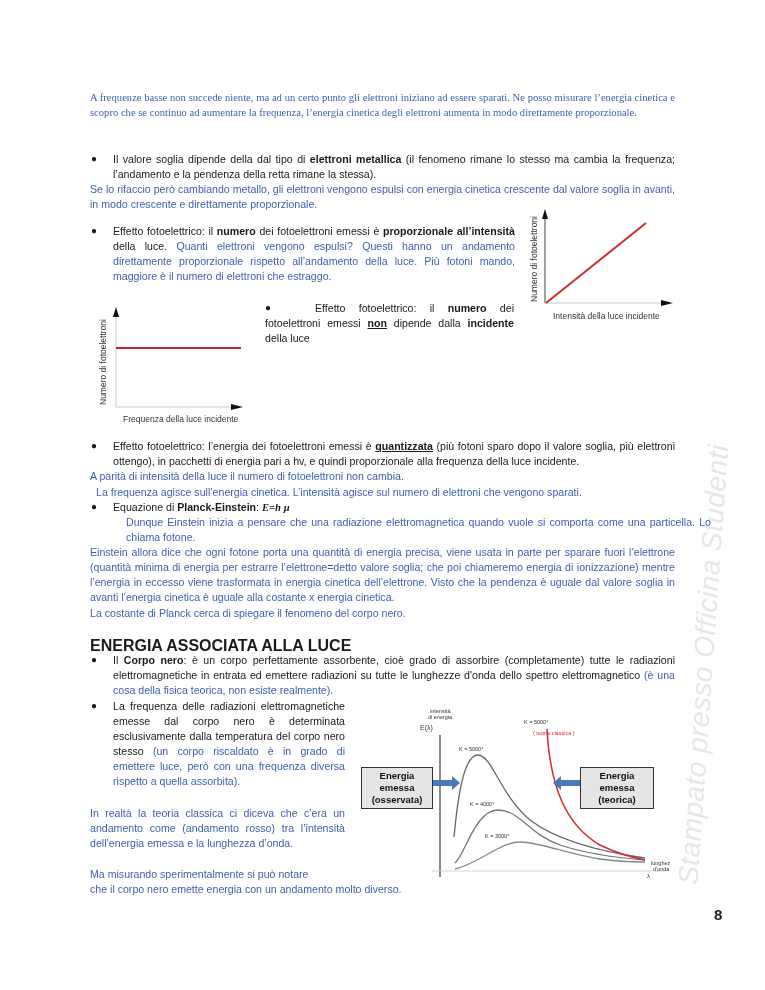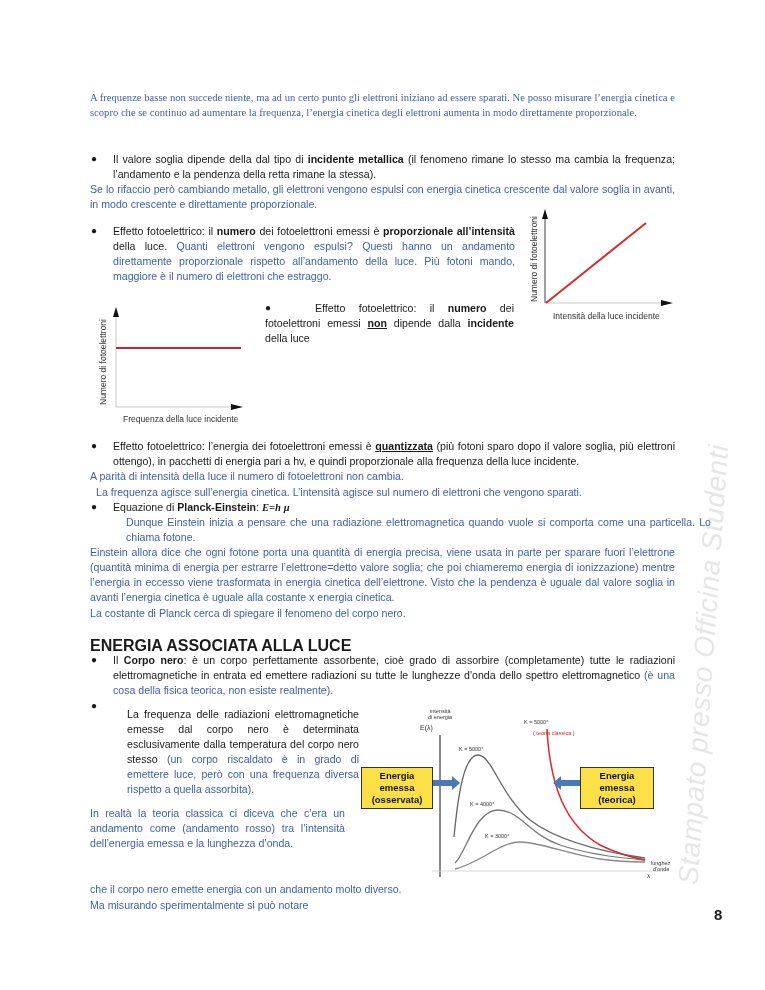--- a/index.html
+++ b/index.html
@@ -11,33 +11,33 @@
   .bullet { position: absolute; font-size: 10px; }
   b { font-weight: bold; }
   u { text-decoration: underline; }
   .heading { position: absolute; font-size: 16px; font-weight: bold; }
   .pagenum { position: absolute; left: 714px; top: 906px; font-size: 15px; font-weight: bold; }
   .watermark { position: absolute; left: 520px; top: 690px; width: 360px; height: 30px;
                transform: rotate(-86deg); transform-origin: center;
                font-size: 28px; font-style: italic; color: #e6e6e6; white-space: nowrap;
                font-family: "Liberation Sans", sans-serif; letter-spacing: 0.5px; }
   svg text { font-family: "Liberation Sans", sans-serif; }
-  .callout { position: absolute; background: #fde047; border: 1px solid #333;
+  .callout { position: absolute; background: #e5e5e5; border: 1px solid #333;
              font-size: 9.5px; font-weight: bold; text-align: center; line-height: 12px;
              color: #111; padding: 2px 4px; }
 </style>
 </head>
 <body>
 
 <div class="watermark">Stampato presso Officina Studenti</div>
 
 <div class="p blue" style="left:90px; top:90px; width:585px;font-family:Liberation Serif, serif;">A frequenze basse non succede niente, ma ad un certo punto gli elettroni iniziano ad essere sparati. Ne posso misurare l’energia cinetica e scopro che se continuo ad aumentare la frequenza, l’energia cinetica degli elettroni aumenta in modo direttamente proporzionale.</div>
 
 <span class="bullet" style="left:91px; top:153px;">●</span>
-<div class="p blk" style="left:113px; top:152px; width:562px;"><span>Il valore soglia dipende della dal tipo di </span><b>incidente metallica</b><span> (il fenomeno rimane lo stesso ma cambia la frequenza; l’andamento e la pendenza della retta rimane la stessa).</span></div>
+<div class="p blk" style="left:113px; top:152px; width:562px;"><span>Il valore soglia dipende della dal tipo di </span><b>elettroni metallica</b><span> (il fenomeno rimane lo stesso ma cambia la frequenza; l’andamento e la pendenza della retta rimane la stessa).</span></div>
 <div class="p blue" style="left:90px; top:182px; width:585px;">Se lo rifaccio però cambiando metallo, gli elettroni vengono espulsi con energia cinetica crescente dal valore soglia in avanti, in modo crescente e direttamente proporzionale.</div>
 
 <span class="bullet" style="left:91px; top:225px;">●</span>
 <div class="p blk" style="left:113px; top:224px; width:402px;"><span>Effetto fotoelettrico: il </span><b>numero</b><span> dei fotoelettroni emessi è </span><b>proporzionale all’intensità</b><span> della luce. </span><span class="blue">Quanti elettroni vengono espulsi? Questi hanno un andamento direttamente proporzionale rispetto all’andamento della luce. Più fotoni mando, maggiore è il numero di elettroni che estraggo.</span></div>
 
 <svg style="position:absolute; left:527px; top:207px;" width="180" height="118">
   <line x1="18" y1="96" x2="18" y2="6" stroke="#111" stroke-width="0.8"></line>
   <polygon points="18,2 15,12 21,12" fill="#111"></polygon>
   <line x1="18" y1="96" x2="140" y2="96" stroke="#bbb" stroke-width="0.8"></line>
   <polygon points="146,96 134,93 134,99" fill="#111"></polygon>
@@ -70,24 +70,24 @@
 <div class="p blue" style="left:90px; top:515px; width:585px;margin-left:36px;">Dunque Einstein inizia a pensare che una radiazione elettromagnetica quando vuole si comporta come una particella. Lo chiama fotone.</div>
 <div class="p blue" style="left:90px; top:545px; width:585px;">Einstein allora dice che ogni fotone porta una quantità di energia precisa, viene usata in parte per sparare fuori l’elettrone (quantità minima di energia per estrarre l’elettrone=detto valore soglia; che poi chiameremo energia di ionizzazione) mentre l’energia in eccesso viene trasformata in energia cinetica dell’elettrone. Visto che la pendenza è uguale dal valore soglia in avanti l’energia cinetica è uguale alla costante x energia cinetica.</div>
 <div class="p blue" style="left:90px; top:606px; width:585px;">La costante di Planck cerca di spiegare il fenomeno del corpo nero.</div>
 
 <div class="heading" style="left:90px; top:637px;">ENERGIA ASSOCIATA ALLA LUCE</div>
 
 <span class="bullet" style="left:91px; top:654px;">●</span>
 <div class="p blk" style="left:113px; top:653px; width:562px;"><span>Il </span><b>Corpo nero</b><span>: è un corpo perfettamente assorbente, cioè grado di assorbire (completamente) tutte le radiazioni elettromagnetiche in entrata ed emettere radiazioni su tutte le lunghezze d'onda dello spettro elettromagnetico </span><span class="blue">(è una cosa della fisica teorica, non esiste realmente).</span></div>
 
 <span class="bullet" style="left:91px; top:700px;">●</span>
-<div class="p blk" style="left:127px; top:699px; width:232px;margin-top:8px;"><span>La frequenza delle radiazioni elettromagnetiche emesse dal corpo nero è determinata esclusivamente dalla temperatura del corpo nero stesso </span><span class="blue">(un corpo riscaldato è in grado di emettere luce, però con una frequenza diversa rispetto a quella assorbita).</span></div>
+<div class="p blk" style="left:113px; top:699px; width:232px;"><span>La frequenza delle radiazioni elettromagnetiche emesse dal corpo nero è determinata esclusivamente dalla temperatura del corpo nero stesso </span><span class="blue">(un corpo riscaldato è in grado di emettere luce, però con una frequenza diversa rispetto a quella assorbita).</span></div>
 
 <div class="p blue" style="left:90px; top:806px; width:255px;">In realtà la teoria classica ci diceva che c’era un andamento come (andamento rosso) tra l’intensità dell’energia emessa e la lunghezza d’onda.</div>
-<div class="p blue" style="left:90px; top:867px; width:255px;margin-top:31px;">Ma misurando sperimentalmente si può notare</div>
+<div class="p blue" style="left:90px; top:867px; width:255px;">Ma misurando sperimentalmente si può notare</div>
 <div class="p blue" style="left:90px; top:882px; width:400px; text-align:left;">che il corpo nero emette energia con un andamento molto diverso.</div>
 
 <svg style="position:absolute; left:420px; top:705px;" width="250" height="180">
   <line x1="20" y1="30" x2="20" y2="172" stroke="#111" stroke-width="1"></line>
   <line x1="12" y1="166" x2="245" y2="166" stroke="#ccc" stroke-width="0.8"></line>
   <text x="10" y="8" font-size="5.5" fill="#333">intensità</text>
   <text x="8" y="14" font-size="5.5" fill="#333">di energia</text>
   <text x="0" y="25" font-size="7" fill="#333">E(λ)</text>
   <text x="227" y="173" font-size="6" fill="#333">λ</text>
   <text x="231" y="160" font-size="5.5" fill="#333">lunghezza</text>

